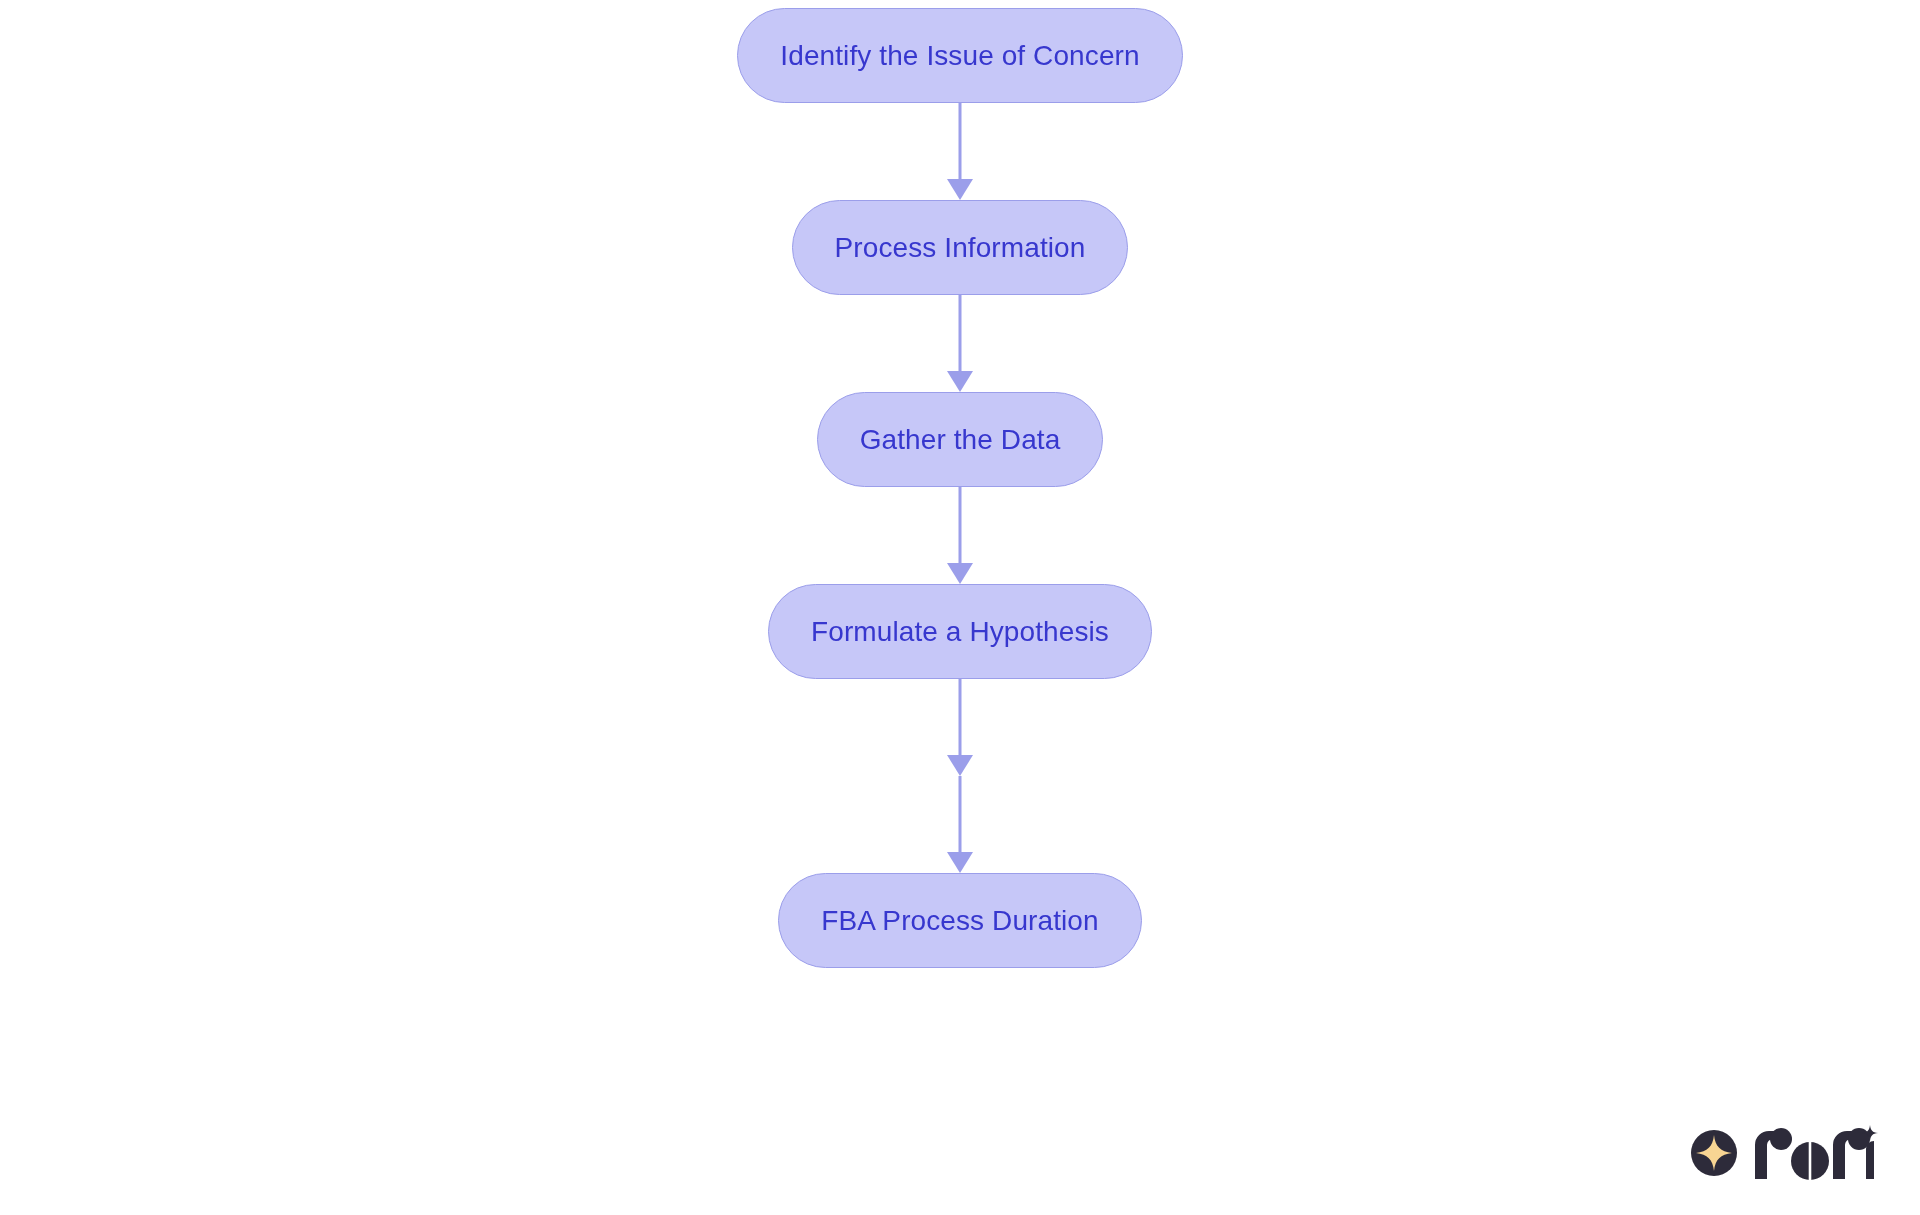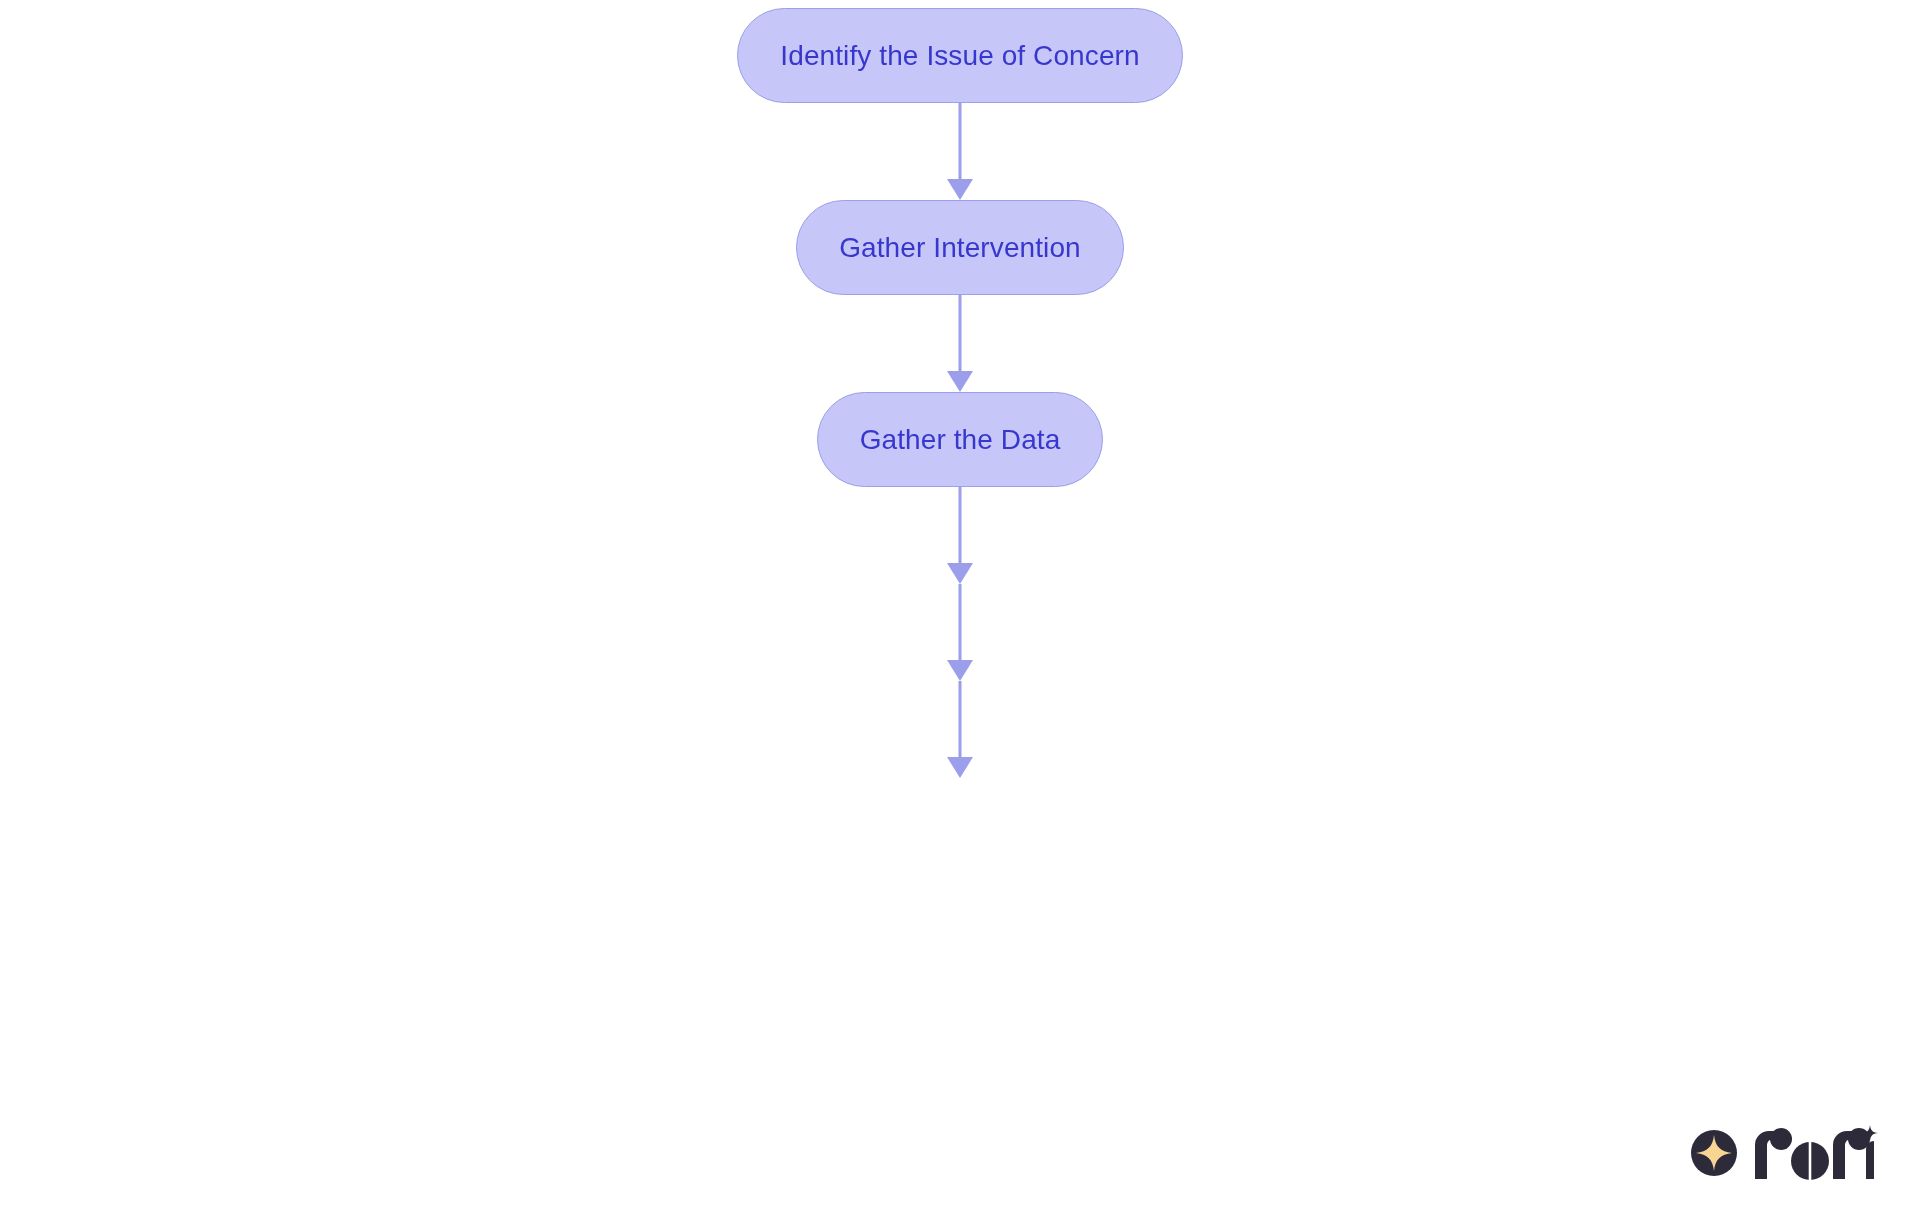--- a/index.html
+++ b/index.html
@@ -107,49 +107,55 @@
     <div class="node">
       <span class="node-label">Identify the Issue of Concern</span>
     </div>
 
     <div class="connector">
       <span class="connector-line"></span>
       <span class="connector-head"></span>
     </div>
 
     <div class="node">
-      <span class="node-label">Gather Intervention</span>
+      <span class="node-label">Process Information</span>
     </div>
 
     <div class="connector">
       <span class="connector-line"></span>
       <span class="connector-head"></span>
     </div>
 
     <div class="node">
       <span class="node-label">Gather the Data</span>
     </div>
 
     <div class="connector">
       <span class="connector-line"></span>
       <span class="connector-head"></span>
     </div>
 
+    <div class="node">
+      <span class="node-label">Formulate a Hypothesis</span>
+    </div>
 
     <div class="connector">
       <span class="connector-line"></span>
       <span class="connector-head"></span>
     </div>
 
 
     <div class="connector">
       <span class="connector-line"></span>
       <span class="connector-head"></span>
     </div>
 
+    <div class="node">
+      <span class="node-label">FBA Process Duration</span>
+    </div>
 
   </div>
 </div>
 
 <div id="brand-logo">
 
   <span>
     <svg width="46" height="46" viewBox="0 0 46 46" aria-hidden="true">
       <circle cx="23" cy="23" r="23" fill="#2d2b3a"></circle>
       <path d="M23 5 C24.2 16.4 29.6 21.8 41 23 C29.6 24.2 24.2 29.6 23 41 C21.8 29.6 16.4 24.2 5 23 C16.4 21.8 21.8 16.4 23 5 Z" fill="#f8d593"></path>

